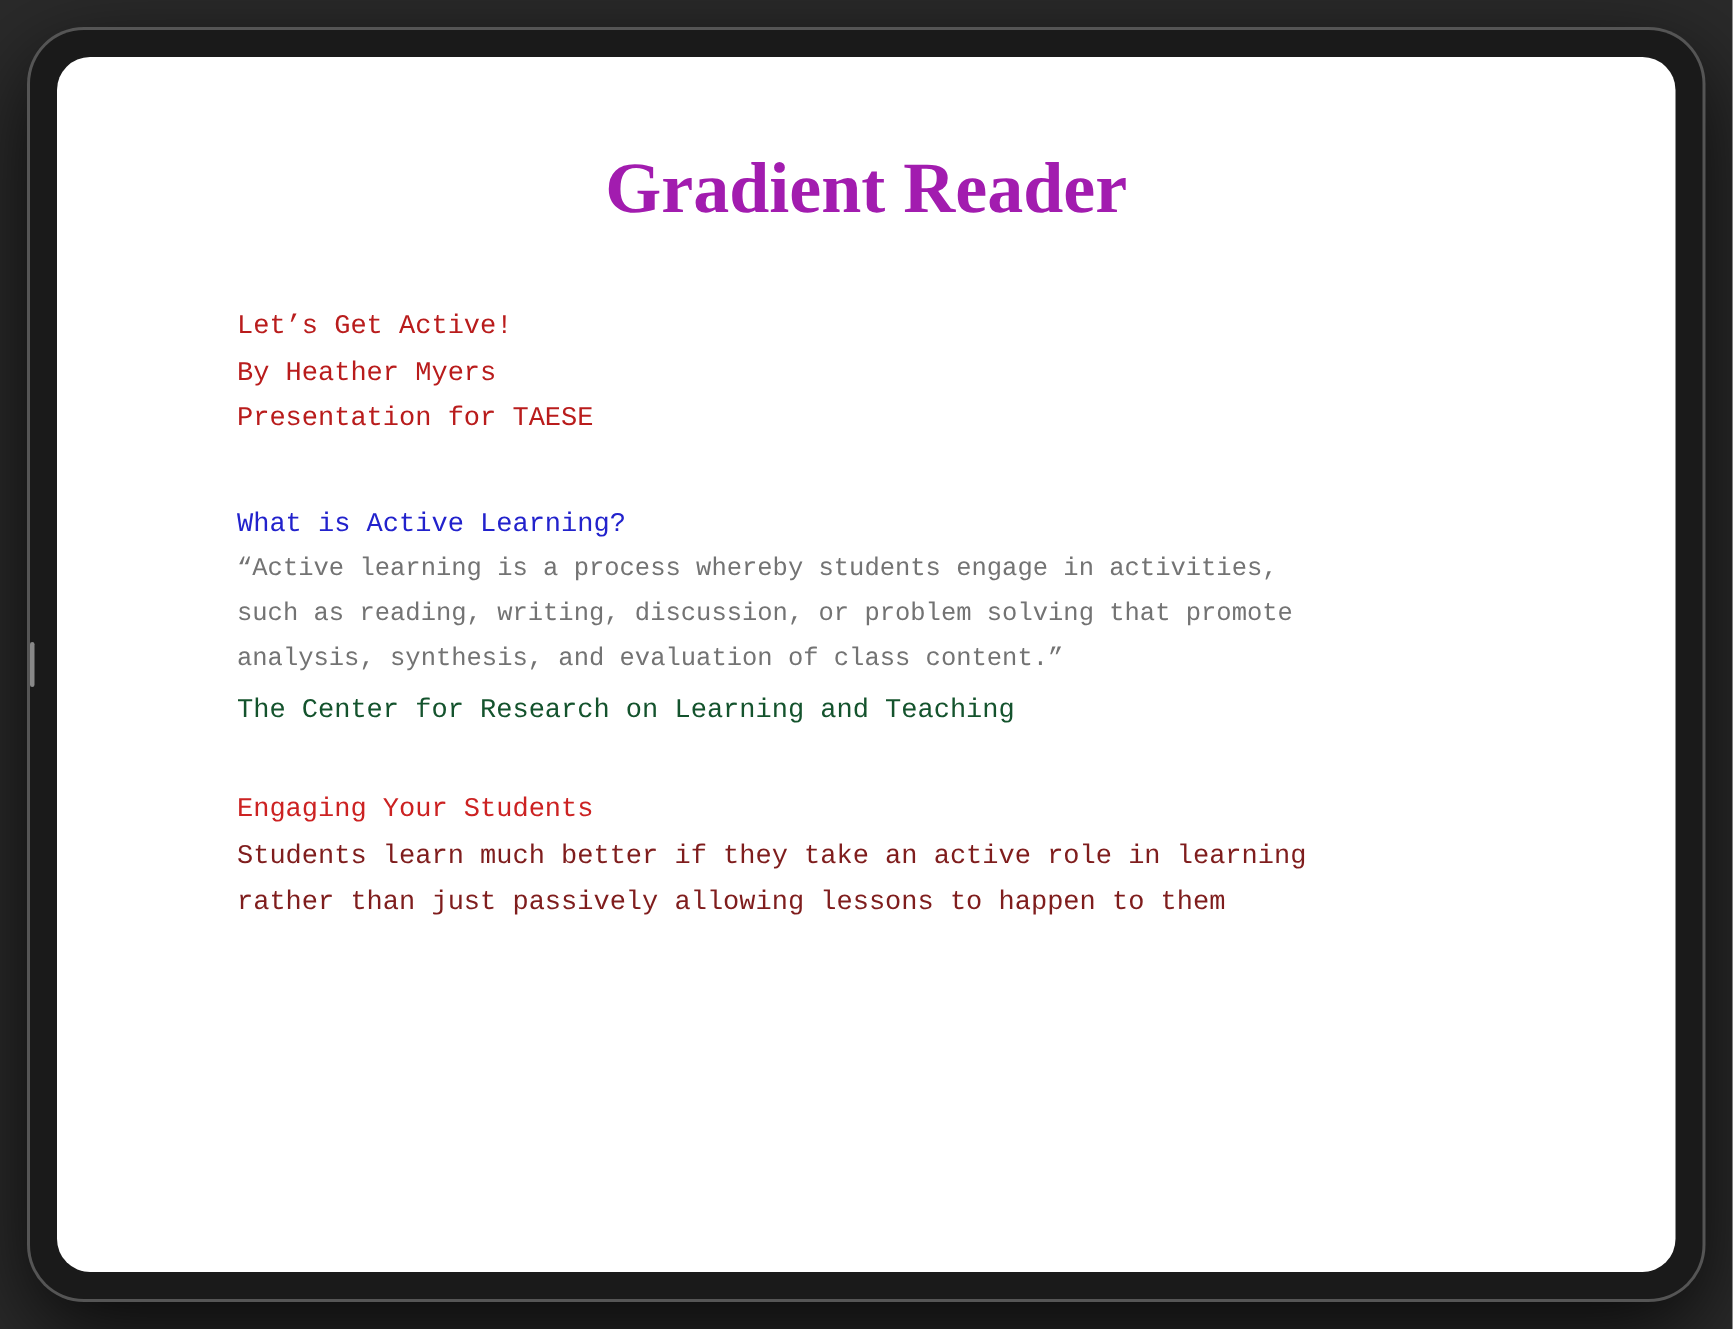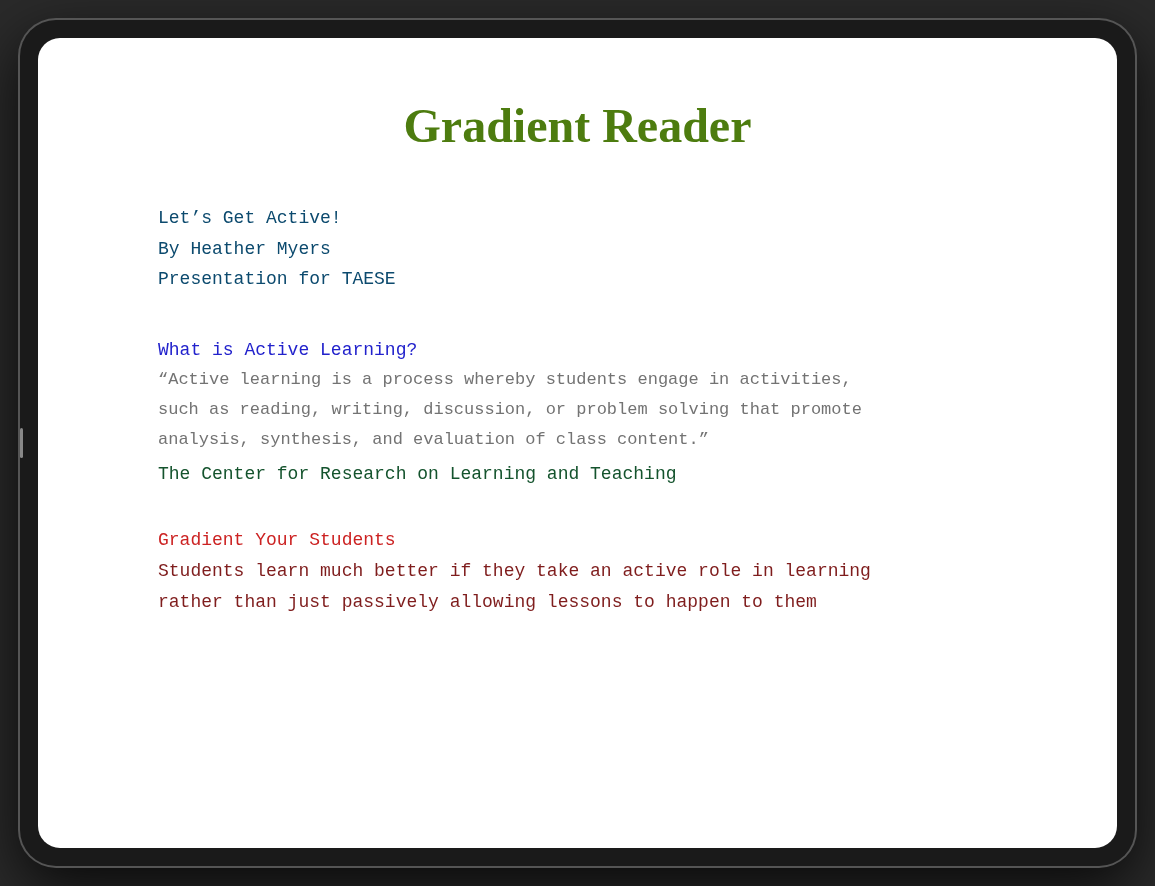--- a/index.html
+++ b/index.html
@@ -35,42 +35,42 @@
       overflow: hidden;
       display: flex;
       flex-direction: column;
       align-items: center;
       padding: 60px 80px 60px 80px;
     }
 
     .page-title {
       font-size: 48px;
       font-weight: 900;
-      color: #4d7c0f;
+      color: #a21caf;
       font-family: Georgia, 'Times New Roman', serif;
       margin-bottom: 50px;
       text-align: center;
       width: 100%;
     }
 
     .content-area {
       width: 100%;
       max-width: 740px;
       align-self: flex-start;
       margin-left: 40px;
     }
 
     .subtitle-block {
       margin-bottom: 40px;
     }
 
     .subtitle-line {
       font-family: 'Courier New', Courier, monospace;
       font-size: 18px;
-      color: #0c4a6e;
+      color: #b91c1c;
       line-height: 1.7;
       display: block;
     }
 
     .section-heading-blue {
       font-family: 'Courier New', Courier, monospace;
       font-size: 18px;
       color: #2222cc;
       line-height: 1.7;
       display: block;
@@ -144,20 +144,20 @@
         <span class="subtitle-line">Presentation for TAESE</span>
       </div>
 
       <div class="active-learning-section">
         <span class="section-heading-blue">What is Active Learning?</span>
         <p class="quote-text">“Active learning is a process whereby students engage in activities, such as reading, writing, discussion, or problem solving that promote analysis, synthesis, and evaluation of class content.”</p>
         <span class="attribution">The Center for Research on Learning and Teaching</span>
       </div>
 
       <div class="engaging-section">
-        <span class="section-heading-red">Gradient Your Students</span>
+        <span class="section-heading-red">Engaging Your Students</span>
         <p class="body-text-blue">Students learn much better if they take an active role in learning rather than just passively allowing lessons to happen to them</p>
       </div>
 
     </div>
 
   </div>
 </div>
 
 </body></html>

